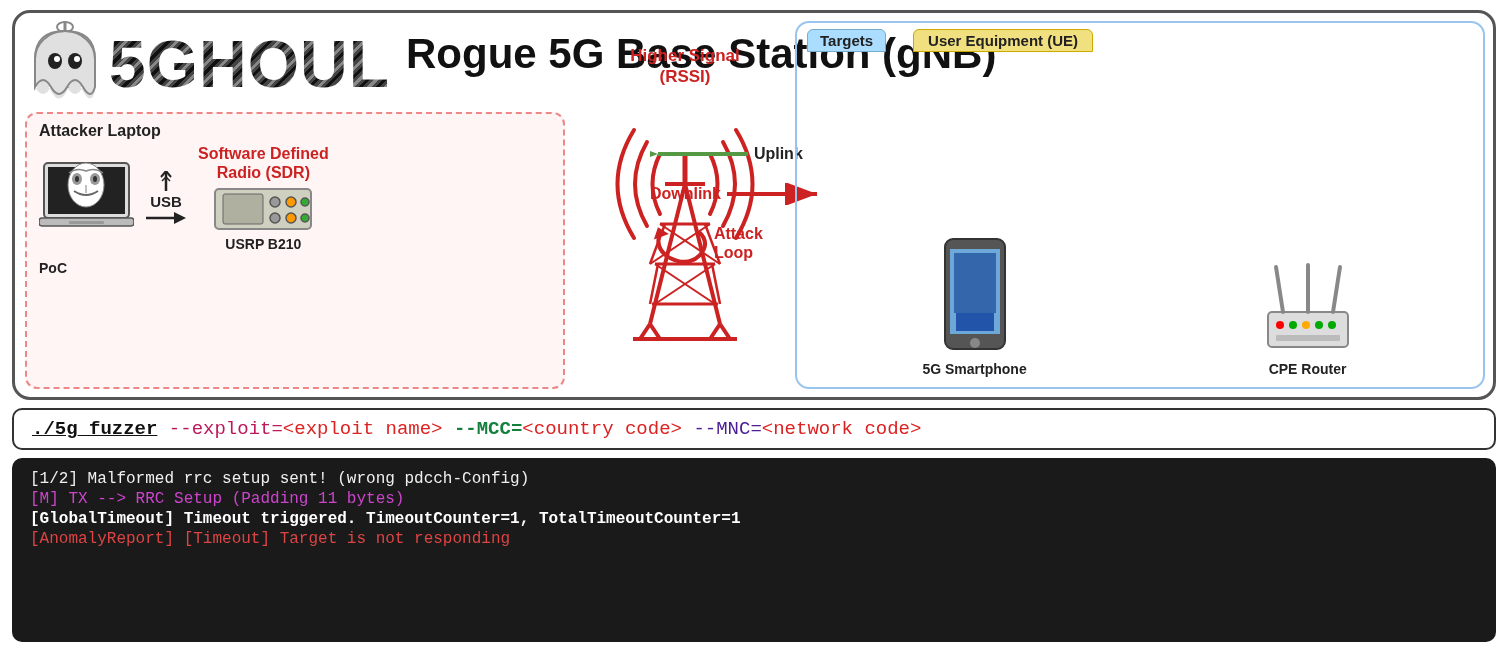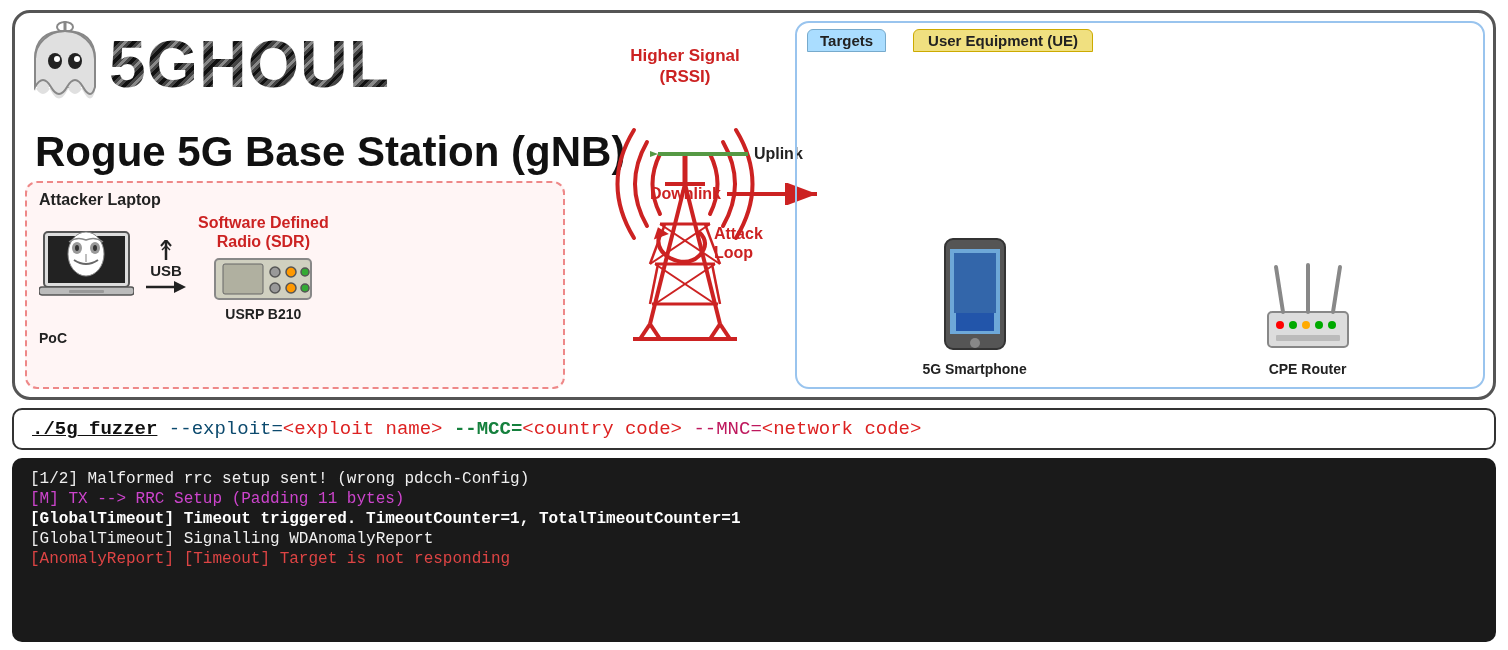--- a/index.html
+++ b/index.html
@@ -234,23 +234,23 @@
       min-height: 140px;
     }
 
     .term-white { color: #f0f0f0; }
     .term-magenta { color: #cc44cc; }
     .term-yellow { color: #ffffff; font-weight: 700; }
     .term-red { color: #dd4444; }
 
     .header-row {
       display: flex;
-      flex-direction: column;
+      flex-direction: row;
       align-items: flex-start;
-      gap: 13px;
+      gap: 6px;
     }
   </style>
 </head>
 <body>
 
 <div class="main-container">
 
   <div class="diagram-area">
 
     <div class="left-section">
@@ -466,28 +466,27 @@
           <div class="device-label">CPE Router</div>
         </div>
 
       </div>
     </div>
   </div>
 
   <div class="command-bar">
     <span class="cmd-normal">./5g_fuzzer</span>
     <span style="color:#111;font-weight:400;"> </span>
-    <span style="color:#0c4a6e;font-weight:400;">--exploit=</span><span class="cmd-red">&lt;exploit name&gt;</span>
+    <span style="color:#be185d;font-weight:400;">--exploit=</span><span class="cmd-red">&lt;exploit name&gt;</span>
     <span style="color:#111;font-weight:400;"> </span>
     <span style="color:#15803d;font-weight:700;">--MCC=</span><span class="cmd-red">&lt;country code&gt;</span>
     <span style="color:#111;font-weight:400;"> </span>
-    <span style="color:#be185d;font-weight:400;">--MNC=</span><span class="cmd-red">&lt;network code&gt;</span>
+    <span style="color:#4c1d95;font-weight:400;">--MNC=</span><span class="cmd-red">&lt;network code&gt;</span>
   </div>
 
   <div class="terminal">
     <div class="term-white">[1/2] Malformed rrc setup sent! (wrong pdcch-Config)</div>
     <div class="term-magenta">[M] TX --&gt; RRC Setup  (Padding 11 bytes)</div>
     <div class="term-yellow">[GlobalTimeout] Timeout triggered. TimeoutCounter=1, TotalTimeoutCounter=1</div>
-    <div class="term-white">[GlobalTimeout] Signalling WDAnomalyReport</div>
     <div class="term-red">[AnomalyReport] [Timeout] Target is not responding</div>
   </div>
 
 </div>
 
 </body></html>

